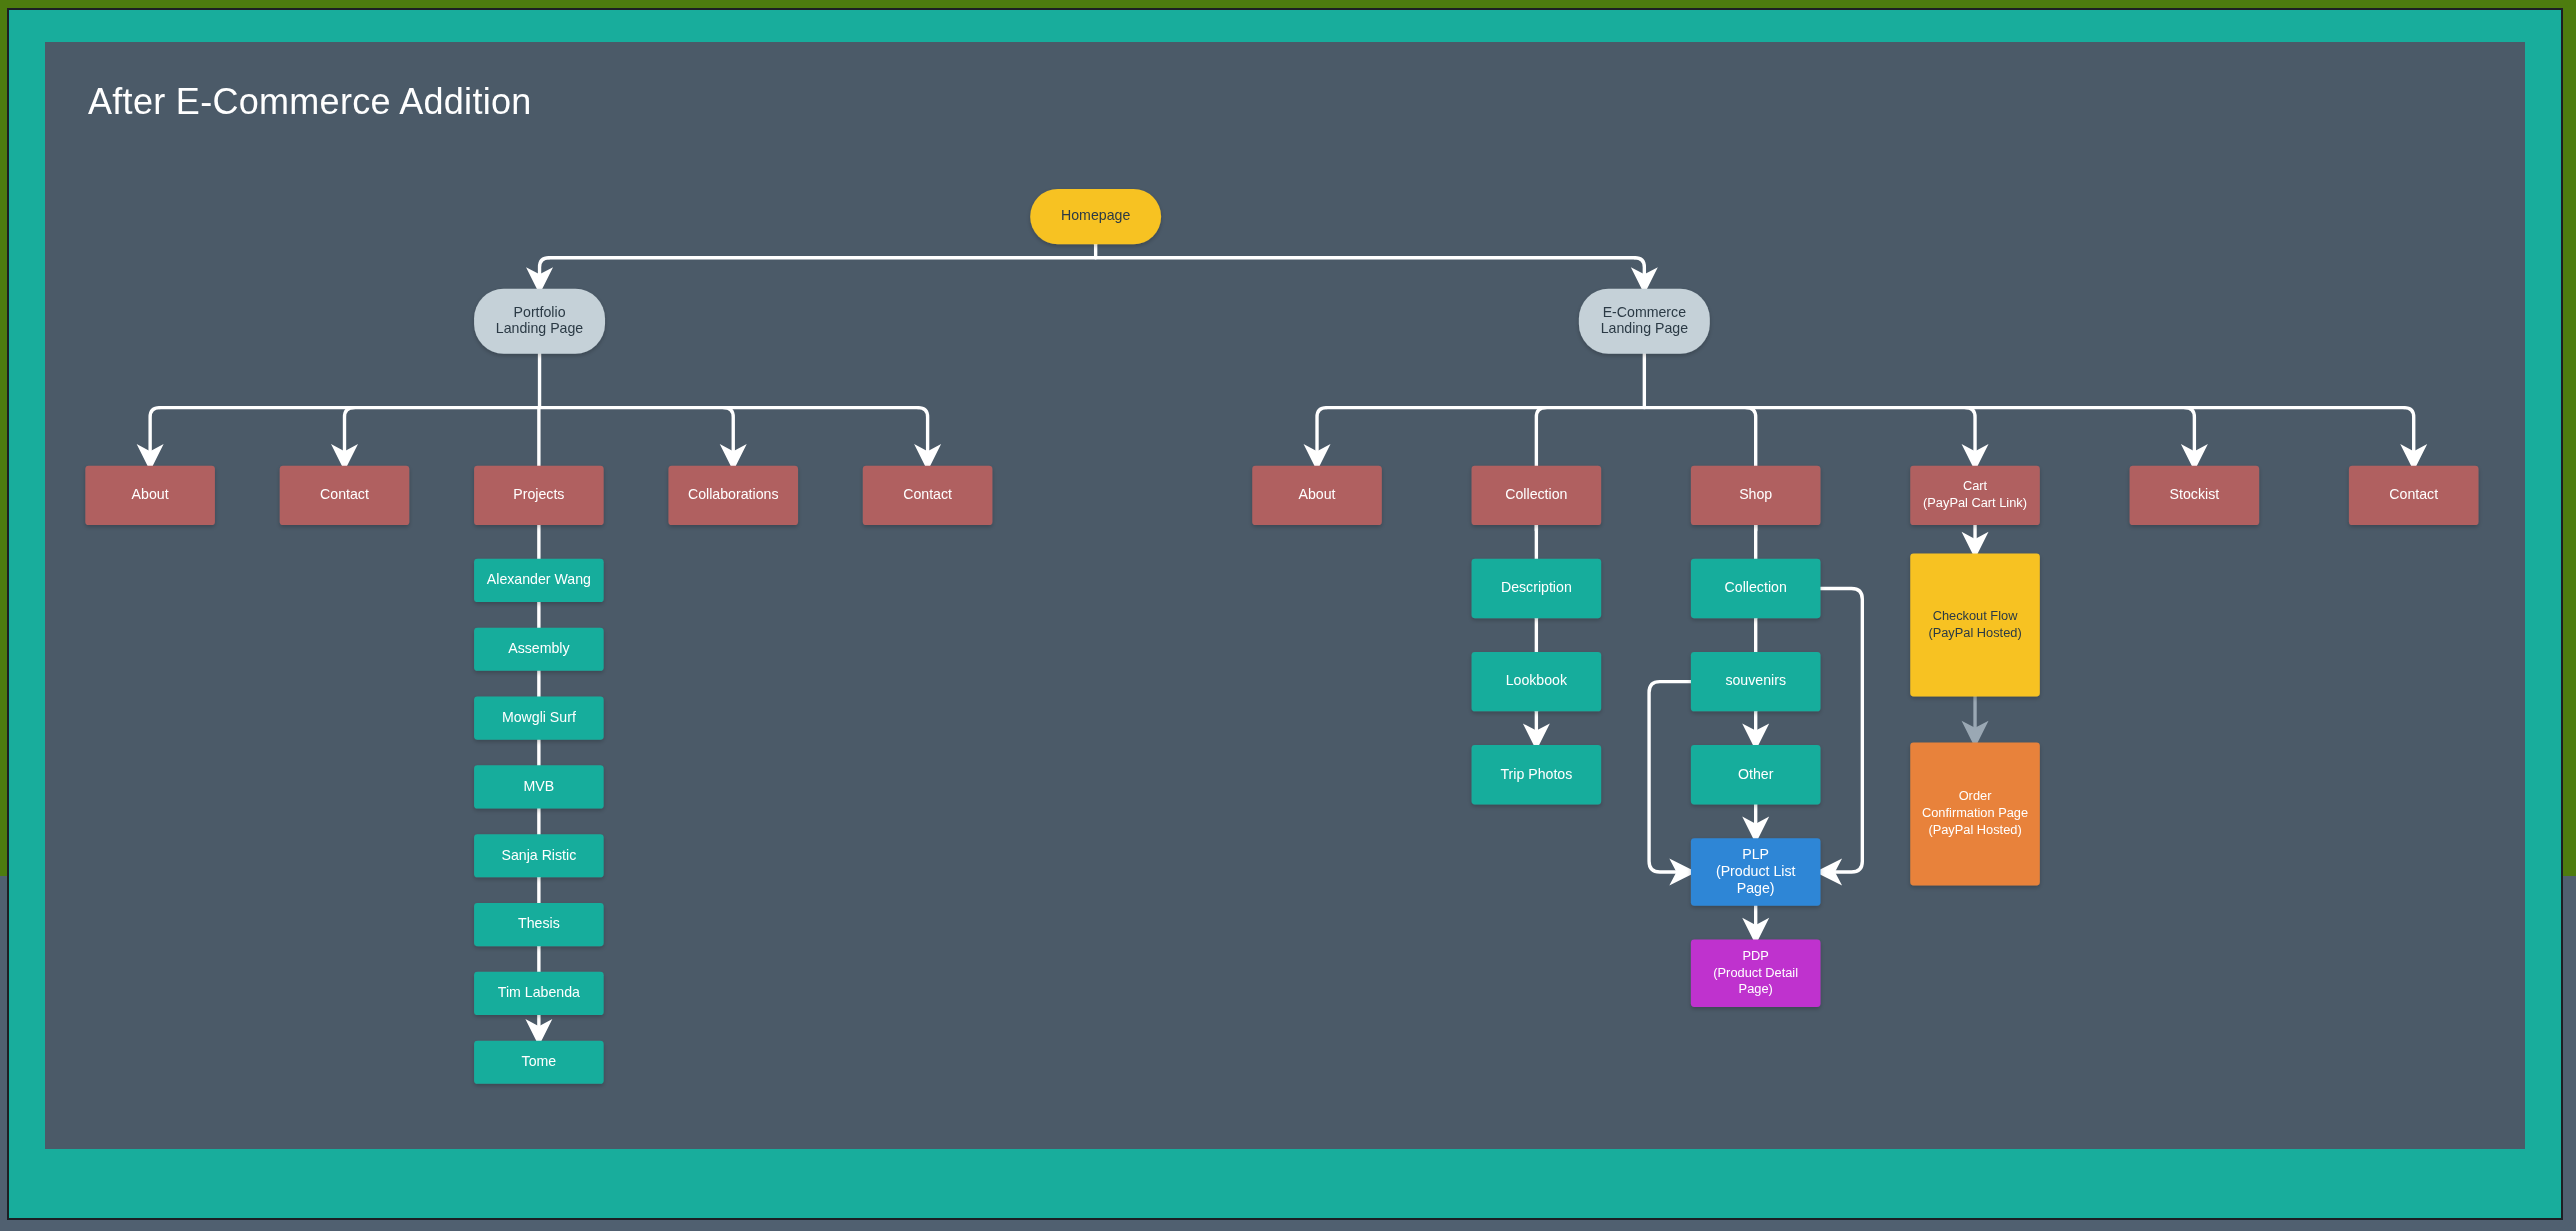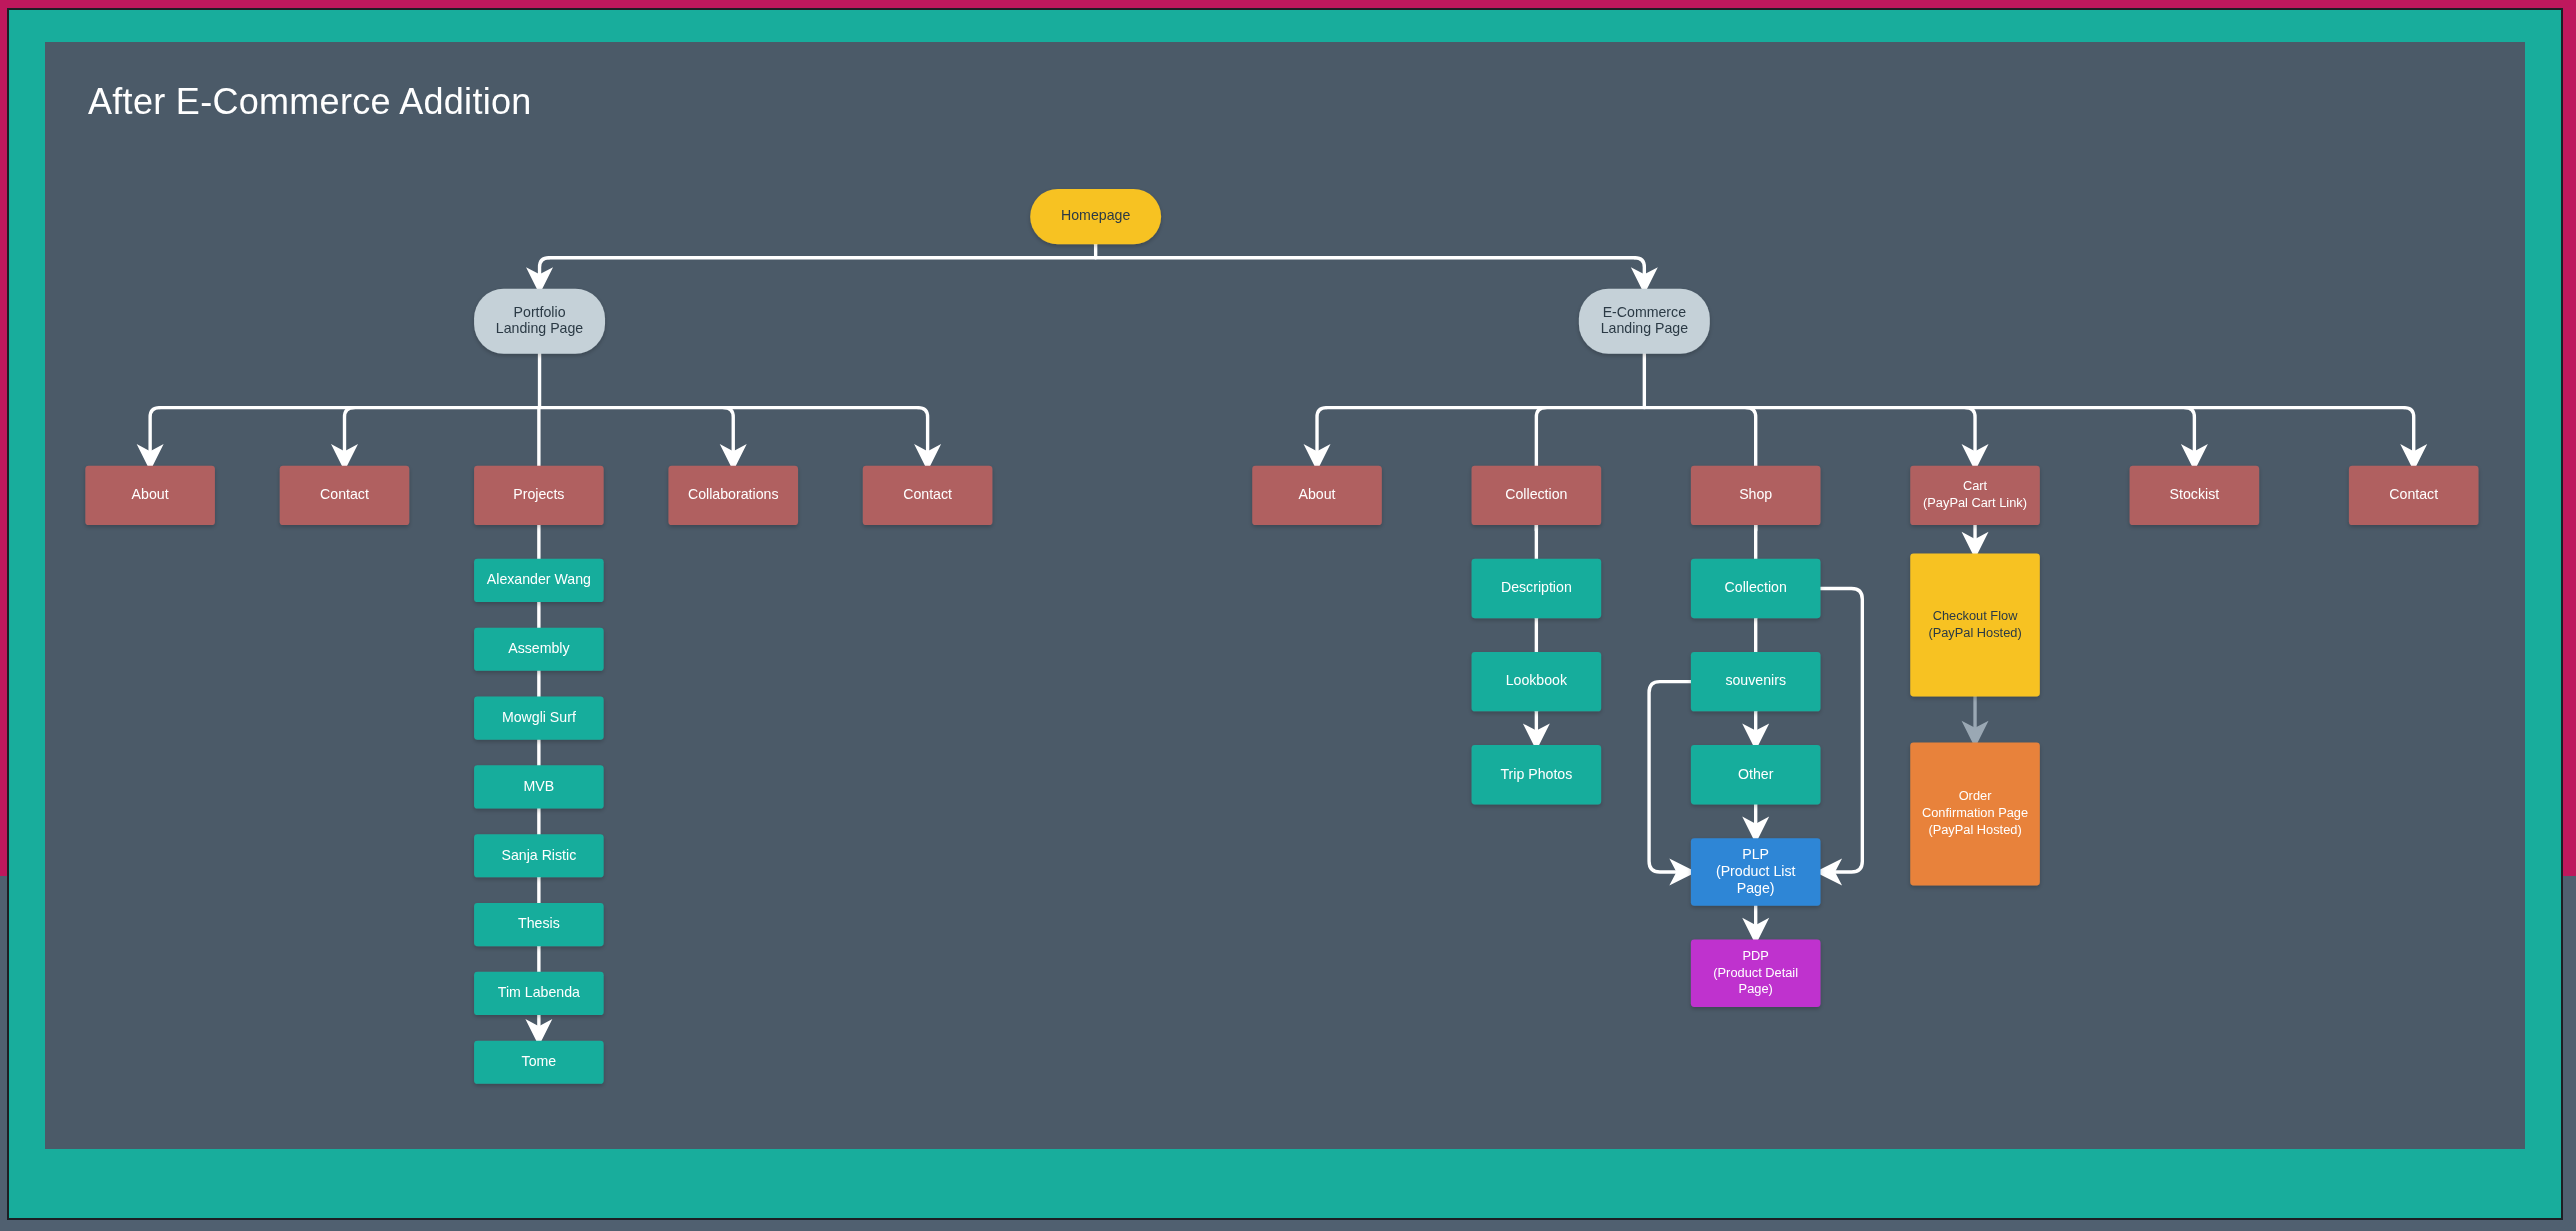--- a/index.html
+++ b/index.html
@@ -1,17 +1,17 @@
 <!DOCTYPE html>
 <html style="font-size:10.8px"><head>
 <meta charset="utf-8">
 <style>
   html,body{margin:0;padding:0;background:#506070;}
   body{width:2576px;height:1231px;font-family:"Liberation Sans",sans-serif;overflow:hidden;}
-  #root{position:relative;width:2576px;height:876px;background:#be185d;}
+  #root{position:relative;width:2576px;height:876px;background:#4d7c0f;}
   .frame{position:absolute;left:6.8px;top:8px;width:2556px;height:1212px;
          background:#18ad9c;border:2px solid #1c1f24;box-sizing:border-box;}
   .panel{position:absolute;left:45px;top:42px;width:2480px;height:1107px;background:#4b5a68;}
   .title{position:absolute;left:88px;top:81px;font-size:36px;color:#ffffff;
          letter-spacing:0.3px;font-weight:400;}
   svg.diagram{position:absolute;left:0;top:0;width:2576px;height:1231px;}
 </style>
 </head>
 <body>
 

